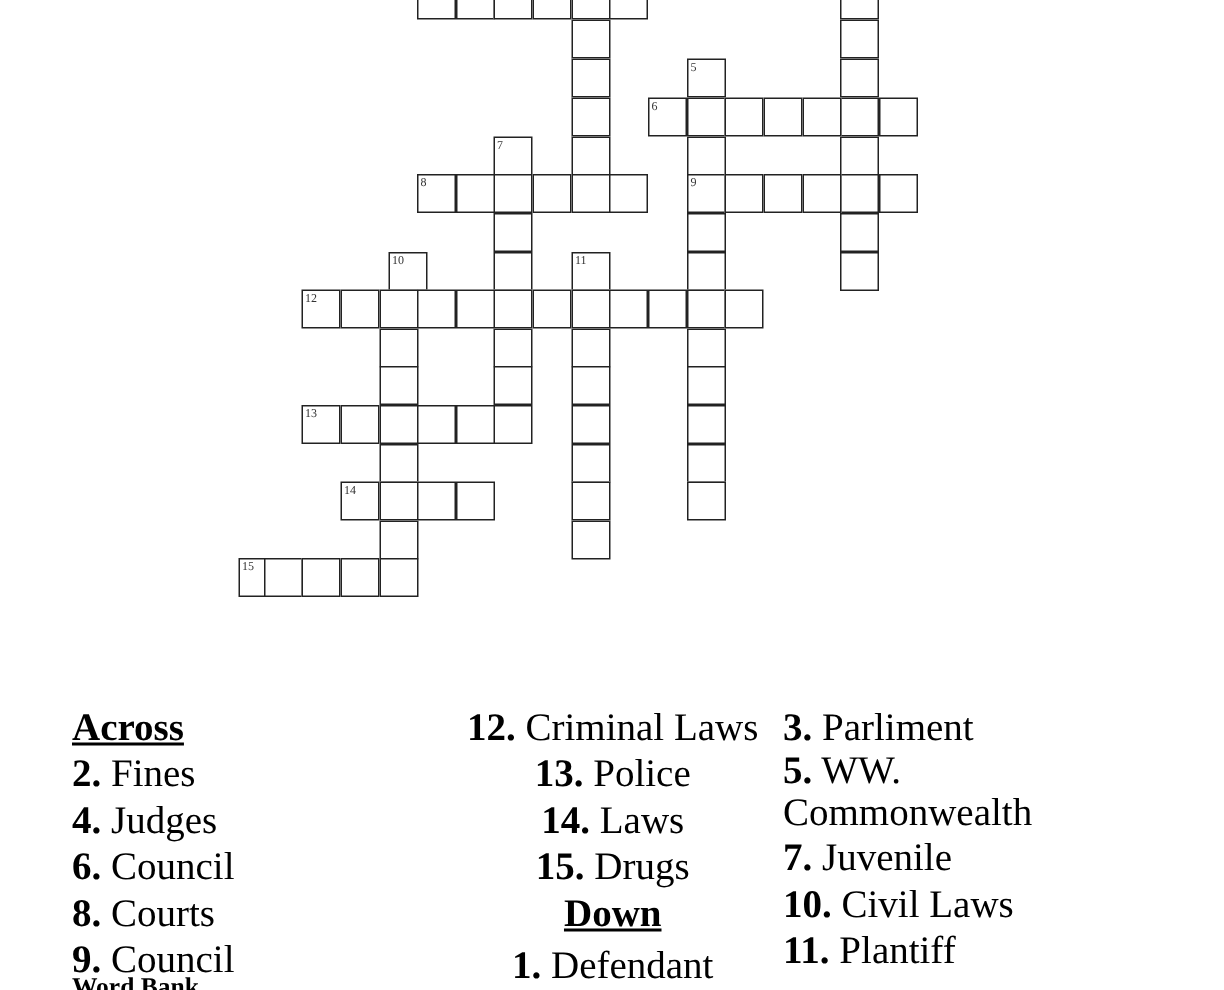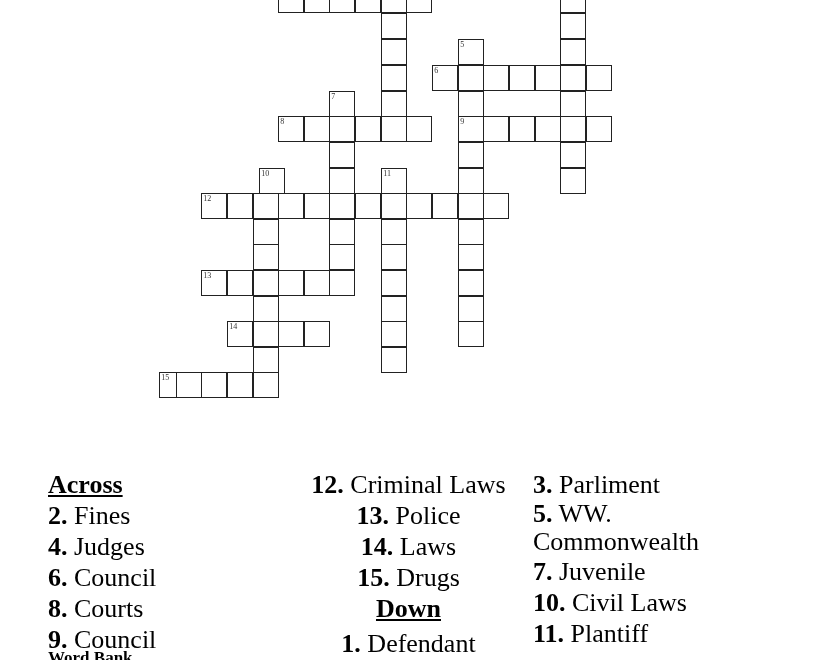--- a/index.html
+++ b/index.html
@@ -5,21 +5,21 @@
   html, body { margin: 0; padding: 0; background: #ffffff; }
   body { width: 816px; height: 660px; overflow: hidden; position: relative; font-family: "Liberation Serif", "DejaVu Serif", serif; color: #000; }
   #grid { position: absolute; left: 0; top: 0; width: 816px; height: 420px; }
   .cell { position: absolute; width: 25.6px; height: 25.6px; box-sizing: border-box; border: 1.5px solid #222; background: #fff; margin-left: -0.75px; margin-top: -0.75px; }
   .cell .num { position: absolute; left: 1px; top: 0px; font-size: 8px; line-height: 9px; color: #333; font-family: "Liberation Serif", serif; }
   .clues { position: absolute; top: 432px; font-size: 26px; line-height: 31px; margin-top: 37px; }
   .clues .heading { font-weight: bold; text-decoration: underline; }
   .clues .n { font-weight: bold; }
   #col1 { left: 48px; width: 230px; }
   #col2 { left: 291px; width: 235px; text-align: center; }
-  #col3 { left: 533px; width: 200px; }
+  #col3 { left: 522px; width: 200px; }
   #wordbank { position: absolute; left: 48px; top: 648px; font-size: 17px; font-weight: bold; }
 </style>
 </head>
 <body>
 
 <div id="grid">
     <div class="cell" style="left: 279px; top: -12px;"></div>
     <div class="cell" style="left: 305px; top: -12px;"></div>
     <div class="cell" style="left: 330px; top: -12px;"></div>
     <div class="cell" style="left: 356px; top: -12px;"></div>

